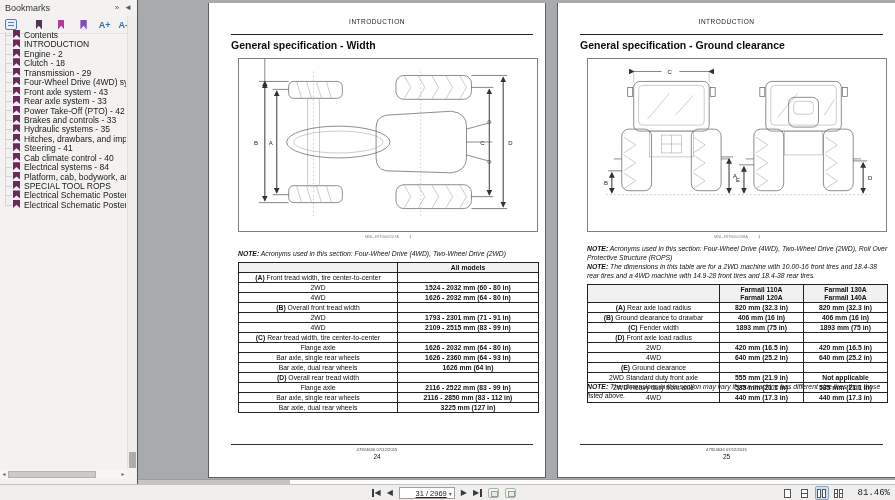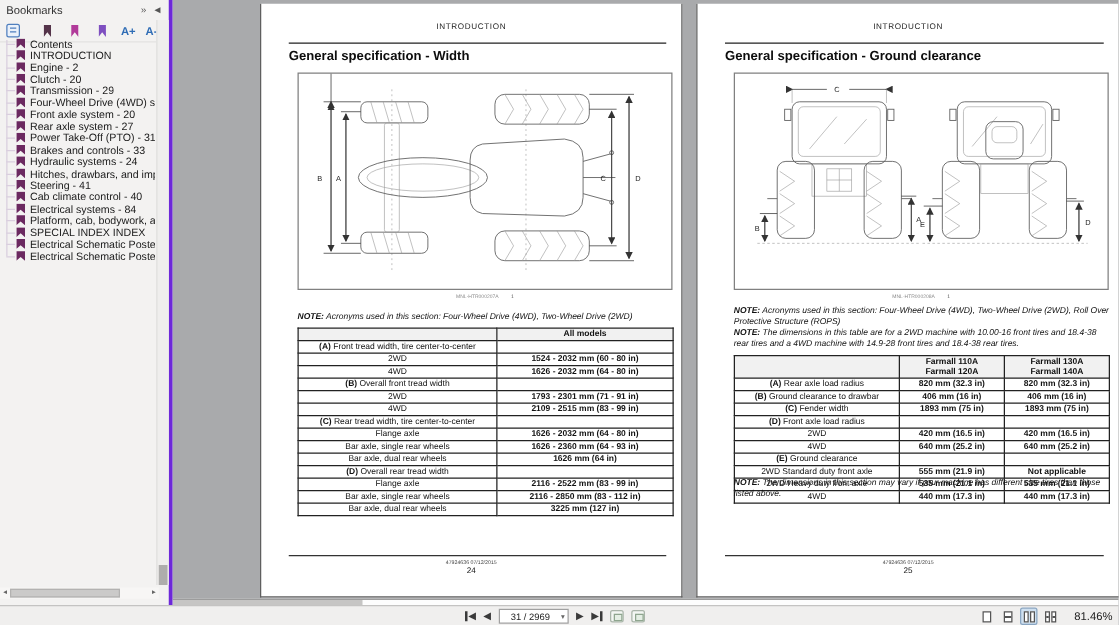--- a/index.html
+++ b/index.html
@@ -2,40 +2,40 @@
 <html><head>
 <meta charset="utf-8">
 <style>
   * { box-sizing: border-box; }
   html,body { margin:0; padding:0; width:895px; height:500px; overflow:hidden;
               font-family:"Liberation Sans", sans-serif; }
   .app { position:relative; width:895px; height:500px; background:#a9aaac; overflow:hidden; }
 
   
   .sidebar { position:absolute; left:0; top:0; width:138px; height:484px;
-             background:#f3f2f1; border-right:3px solid #6d28d9; z-index:3; }
+             background:#f3f2f1; border-right:1px solid #6d28d9; z-index:3; }
   .sb-header { height:16px; display:flex; align-items:center; padding:0 5px; }
   .sb-title { flex:1; font-size:9px; color:#333; }
   .sb-hicons { display:flex; align-items:center; gap:5px; }
   .sb-hicons span { font-size:8px; color:#555; line-height:1; }
   .sb-toolbar { height:18px; display:flex; align-items:center; padding:0 5px;
                 border-bottom:1px solid #e3e2e1; }
   .tb-opts { width:14px; height:11px; border:1px solid #4f7fbe; border-radius:2px;
              background:#eaf1fa; margin-right:11px; position:relative; }
   .tb-opts::after { content:""; position:absolute; left:2px; right:2px; top:2px; height:1px;
                     background:#4f7fbe; box-shadow:0 3px 0 #4f7fbe; }
   .flag { width:8px; height:10px; margin:0 8px;
           clip-path:polygon(0 0,100% 0,100% 100%,50% 62%,0 100%); }
   .f1 { background:#54344a; } .f2 { background:#b13a9a; } .f3 { background:#7e4fc0; }
   .fontsz { color:#2e6cb5; font-weight:bold; font-size:9px; margin:0 4px; }
 
   .sb-list { position:absolute; top:30px; left:0; right:11px; bottom:16px; overflow:hidden; }
   .sb-list::before { content:""; position:absolute; left:5px; top:2px; height:173px;
                      border-left:1px solid #d9cede; }
-  .bm-item { display:flex; align-items:center; height:9.45px; position:relative; padding-left:13px; }
+  .bm-item { display:flex; align-items:flex-start; height:9.45px; position:relative; padding-left:13px; }
   .bm-item::before { content:""; position:absolute; left:5px; top:50%; width:7px;
                      border-top:1px solid #d9cede; }
   .bm-flag { flex:none; width:7px; height:8px; background:#6b2960;
              clip-path:polygon(0 0,100% 0,100% 100%,50% 62%,0 100%); }
   .bm-label { font-size:8.5px; color:#1a1a1a; margin-left:4px; white-space:nowrap; overflow:hidden; }
 
   .sb-hscroll { position:absolute; left:0; bottom:5px; width:127px; height:9px;
                 background:#f7f6f5; display:flex; align-items:center; }
   .hs-arrow { width:8px; font-size:5px; color:#666; text-align:center; line-height:9px; }
   .hs-thumb { height:7px; width:88px; background:#cbcac9; border:1px solid #b3b2b1; }
@@ -88,35 +88,35 @@
   
   .statusbar { position:absolute; left:0; top:484px; width:895px; height:16px;
                background:#f0efee; border-top:1px solid #c4c3c2; z-index:4; }
   .nav { position:absolute; left:372px; top:0; height:16px; display:flex;
          align-items:center; gap:6px; }
   .nav-btn { font-size:8px; color:#3a3a3a; line-height:1; display:flex; align-items:center; }
   .nav-btn .bar { display:inline-block; width:1.5px; height:8px; background:#3a3a3a; }
   .nav-btn.first .bar { margin-right:1px; } .nav-btn.last .bar { margin-left:1px; }
   .page-box { width:56px; height:12px; background:#fff; border:1px solid #a0a0a0;
               display:flex; align-items:center; padding:0 2px; }
-  .page-box .pf { flex:1; font-size:7.5px; color:#222; text-align:center; }
+  .page-box .pf { flex:1; font-size:7.5px; color:#222; text-align:right;text-decoration:underline; }
   .page-box .dd { font-size:6px; color:#666; padding-left:2px; }
   .view-btn { width:11px; height:10px; border:1px solid #a9b4a9; background:#f3f6f3;
               border-radius:2px; position:relative; }
   .view-btn::after { content:""; position:absolute; left:2px; top:2px; width:5px; height:4px;
                      border:1px solid #8fa58f; background:#e4eee4; }
   .sb-right { position:absolute; right:5px; top:0; height:16px; display:flex;
               align-items:center; gap:3px; }
   .li { width:14px; height:14px; display:flex; align-items:center; justify-content:center;
         gap:1px; border-radius:2px; border:1px solid transparent; }
   .li.sel { background:#cfe0f0; border-color:#8aa6c2; }
   .pgicon { width:7px; height:9px; border:1px solid #555; background:#fff; }
   .pgicon.cont { background:linear-gradient(#fff 42%, #555 42%, #555 58%, #fff 58%); }
   .pgicon.half { width:4px; }
-  .zoom-label { font-size:9px; color:#222; margin-left:9px; }
+  .zoom-label { font-size:9px; color:#222; margin-left:9px;font-family:Liberation Mono, monospace; }
 
   
   .lineart { stroke:#5c5c5c; stroke-width:0.7; fill:none; }
   .faint { stroke:#9a9a9a; stroke-width:0.5; fill:none; }
   .dim { stroke:#333; stroke-width:0.6; fill:none; }
   .dimtext { font-size:6px; fill:#222; stroke:none; }
 </style>
 </head>
 <body>
 
@@ -146,49 +146,49 @@
         <div class="bm-item">
           <span class="bm-flag"></span>
           <span class="bm-label">INTRODUCTION</span>
         </div>
         <div class="bm-item">
           <span class="bm-flag"></span>
           <span class="bm-label">Engine - 2</span>
         </div>
         <div class="bm-item">
           <span class="bm-flag"></span>
-          <span class="bm-label">Clutch - 20</span>
+          <span class="bm-label">Clutch - 18</span>
         </div>
         <div class="bm-item">
           <span class="bm-flag"></span>
           <span class="bm-label">Transmission - 29</span>
         </div>
         <div class="bm-item">
           <span class="bm-flag"></span>
           <span class="bm-label">Four-Wheel Drive (4WD) system - 23</span>
         </div>
         <div class="bm-item">
           <span class="bm-flag"></span>
-          <span class="bm-label">Front axle system - 20</span>
-        </div>
-        <div class="bm-item">
-          <span class="bm-flag"></span>
-          <span class="bm-label">Rear axle system - 27</span>
-        </div>
-        <div class="bm-item">
-          <span class="bm-flag"></span>
-          <span class="bm-label">Power Take-Off (PTO) - 31</span>
+          <span class="bm-label">Front axle system - 43</span>
+        </div>
+        <div class="bm-item">
+          <span class="bm-flag"></span>
+          <span class="bm-label">Rear axle system - 33</span>
+        </div>
+        <div class="bm-item">
+          <span class="bm-flag"></span>
+          <span class="bm-label">Power Take-Off (PTO) - 42</span>
         </div>
         <div class="bm-item">
           <span class="bm-flag"></span>
           <span class="bm-label">Brakes and controls - 33</span>
         </div>
         <div class="bm-item">
           <span class="bm-flag"></span>
-          <span class="bm-label">Hydraulic systems - 24</span>
+          <span class="bm-label">Hydraulic systems - 35</span>
         </div>
         <div class="bm-item">
           <span class="bm-flag"></span>
           <span class="bm-label">Hitches, drawbars, and implement cou</span>
         </div>
         <div class="bm-item">
           <span class="bm-flag"></span>
           <span class="bm-label">Steering - 41</span>
         </div>
         <div class="bm-item">
@@ -198,21 +198,21 @@
         <div class="bm-item">
           <span class="bm-flag"></span>
           <span class="bm-label">Electrical systems - 84</span>
         </div>
         <div class="bm-item">
           <span class="bm-flag"></span>
           <span class="bm-label">Platform, cab, bodywork, and decals -</span>
         </div>
         <div class="bm-item">
           <span class="bm-flag"></span>
-          <span class="bm-label">SPECIAL INDEX INDEX</span>
+          <span class="bm-label">SPECIAL TOOL ROPS</span>
         </div>
         <div class="bm-item">
           <span class="bm-flag"></span>
           <span class="bm-label">Electrical Schematic Poster (CAB) - 47</span>
         </div>
         <div class="bm-item">
           <span class="bm-flag"></span>
           <span class="bm-label">Electrical Schematic Poster (ROPS) - 4</span>
         </div>
       </div>

